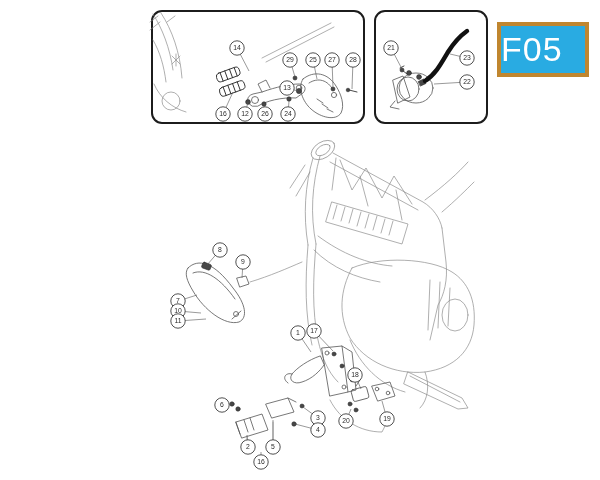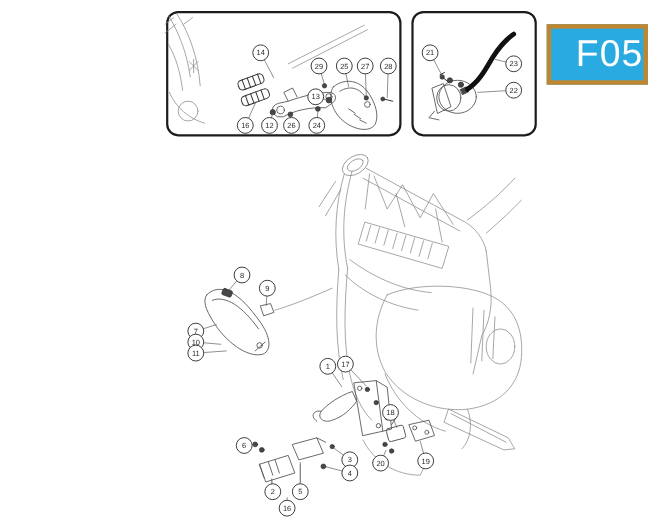--- a/index.html
+++ b/index.html
@@ -6,21 +6,21 @@
   .stage{position:relative;width:600px;height:480px;background:#ffffff;overflow:hidden;}
   svg{position:absolute;left:0;top:0;}
   .sketch{stroke:#555;stroke-width:.8;fill:none;stroke-linecap:round;stroke-linejoin:round;}
   .sketch-light{stroke:#8d8d8d;stroke-width:.7;fill:none;stroke-linecap:round;}
   .sketch-dark{stroke:#333;stroke-width:.9;fill:none;stroke-linecap:round;stroke-linejoin:round;}
   .fastener{fill:#474747;stroke:#2e2e2e;stroke-width:.6;}
   .panel{fill:#ffffff;stroke:var(--panel-border,#1c1c1c);stroke-width:2;}
   .cable{stroke:#111;stroke-width:4.4;fill:none;stroke-linecap:round;}
   .badge{position:absolute;left:497px;top:22px;width:92px;height:55px;box-sizing:border-box;
          background:var(--badge-bg,#29abe2);border:4px solid var(--badge-border,#c0862f);
-         display:flex;align-items:center;justify-content:flex-end;}
+         display:flex;align-items:center;justify-content:flex-start;}
   .badge span{color:var(--badge-text,#fff);font-size:34px;letter-spacing:1px;font-family:"Liberation Sans",sans-serif;}
   .callout circle{fill:#fff;}
   .callout text{font-family:"Liberation Sans",sans-serif;}
   .callout{cursor:pointer;}
 </style>
 </head>
 <body>
 
 <div class="stage">
 

